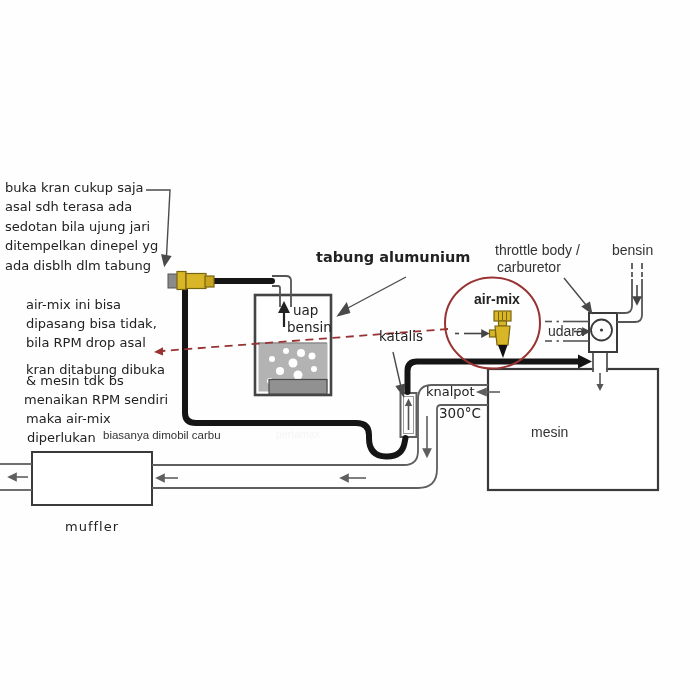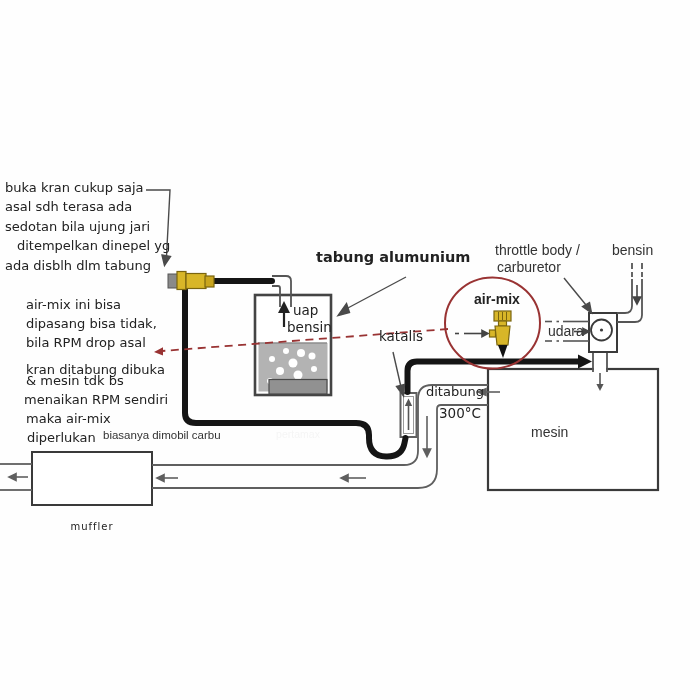--- a/index.html
+++ b/index.html
@@ -161,42 +161,42 @@
     <ellipse cx="492.5" cy="323" rx="47.5" ry="45.5" fill="none" stroke="#993333" stroke-width="2"></ellipse>
     <line x1="448" y1="329" x2="162" y2="351" stroke="#993333" stroke-width="1.8" stroke-dasharray="8 5.5"></line>
     <polygon points="163,347.2 154,352 163,355.4" fill="#993333"></polygon>
   </g>
 </svg>
 
 
 <div class="t hand" style="left:5px;top:181px;">buka kran cukup saja</div>
 <div class="t hand" style="left:5px;top:200px;">asal sdh terasa ada</div>
 <div class="t hand" style="left:5px;top:220px;">sedotan bila ujung jari</div>
-<div class="t hand" style="left:17px;top:239px;">ditempelkan dinepel yg</div>
+<div class="t hand" style="left:5px;top:239px;">ditempelkan dinepel yg</div>
 <div class="t hand" style="left:5px;top:259px;">ada disblh dlm tabung</div>
 
 <div class="t hand" style="left:26px;top:298px;">air-mix ini bisa</div>
 <div class="t hand" style="left:26px;top:317px;">dipasang bisa tidak,</div>
 <div class="t hand" style="left:26px;top:336px;">bila RPM drop asal</div>
 <div class="t hand" style="left:26px;top:363px;">kran ditabung dibuka</div>
 <div class="t hand" style="left:26px;top:374px;">&amp; mesin tdk bs</div>
 <div class="t hand" style="left:24px;top:393px;">menaikan RPM sendiri</div>
 <div class="t hand" style="left:26px;top:412px;">maka air-mix</div>
 <div class="t hand" style="left:27px;top:431px;">diperlukan</div>
 
 <div class="t plain" style="left:103px;top:430px;font-size:11.5px;">biasanya dimobil carbu</div>
 
 <div class="t hand" style="left:316px;top:250px;font-size:14.5px;font-weight:bold;">tabung alumunium</div>
 <div class="t plain" style="left:495px;top:243px;">throttle body /</div>
 <div class="t plain" style="left:497px;top:260px;">carburetor</div>
 <div class="t plain" style="left:612px;top:243px;">bensin</div>
 <div class="t plain" style="left:474px;top:292px;font-weight:bold;color:#222;">air-mix</div>
 <div class="t plain" style="left:538px;top:324px;font-size:14px;padding-left:10px;">udara</div>
 <div class="t hand" style="left:379px;top:330px;font-size:13.5px;">katalis</div>
-<div class="t hand" style="left:426px;top:385px;">ditabung</div>
+<div class="t hand" style="left:426px;top:385px;">knalpot</div>
 <div class="t hand" style="left:439px;top:407px;font-size:13.5px;">300°C</div>
 <div class="t plain" style="left:531px;top:425px;">mesin</div>
-<div class="t hand boxlabel" style="left:32px;top:452px;width:120px;height:53px;font-size:10px;letter-spacing:1px;">muffler</div>
+<div class="t hand boxlabel" style="left:32px;top:452px;width:120px;height:53px;font-size:13px;letter-spacing:1px;">muffler</div>
 <div class="t hand" style="left:293px;top:304px;font-size:13.5px;">uap</div>
 <div class="t hand" style="left:287px;top:321px;font-size:13.5px;">bensin</div>
 <div class="t plain boxlabel" style="left:269px;top:379px;width:58px;height:15px;font-size:10.5px;color:#f5f5f5;">pertamax</div>
 
 </div>
 
 </body></html>

